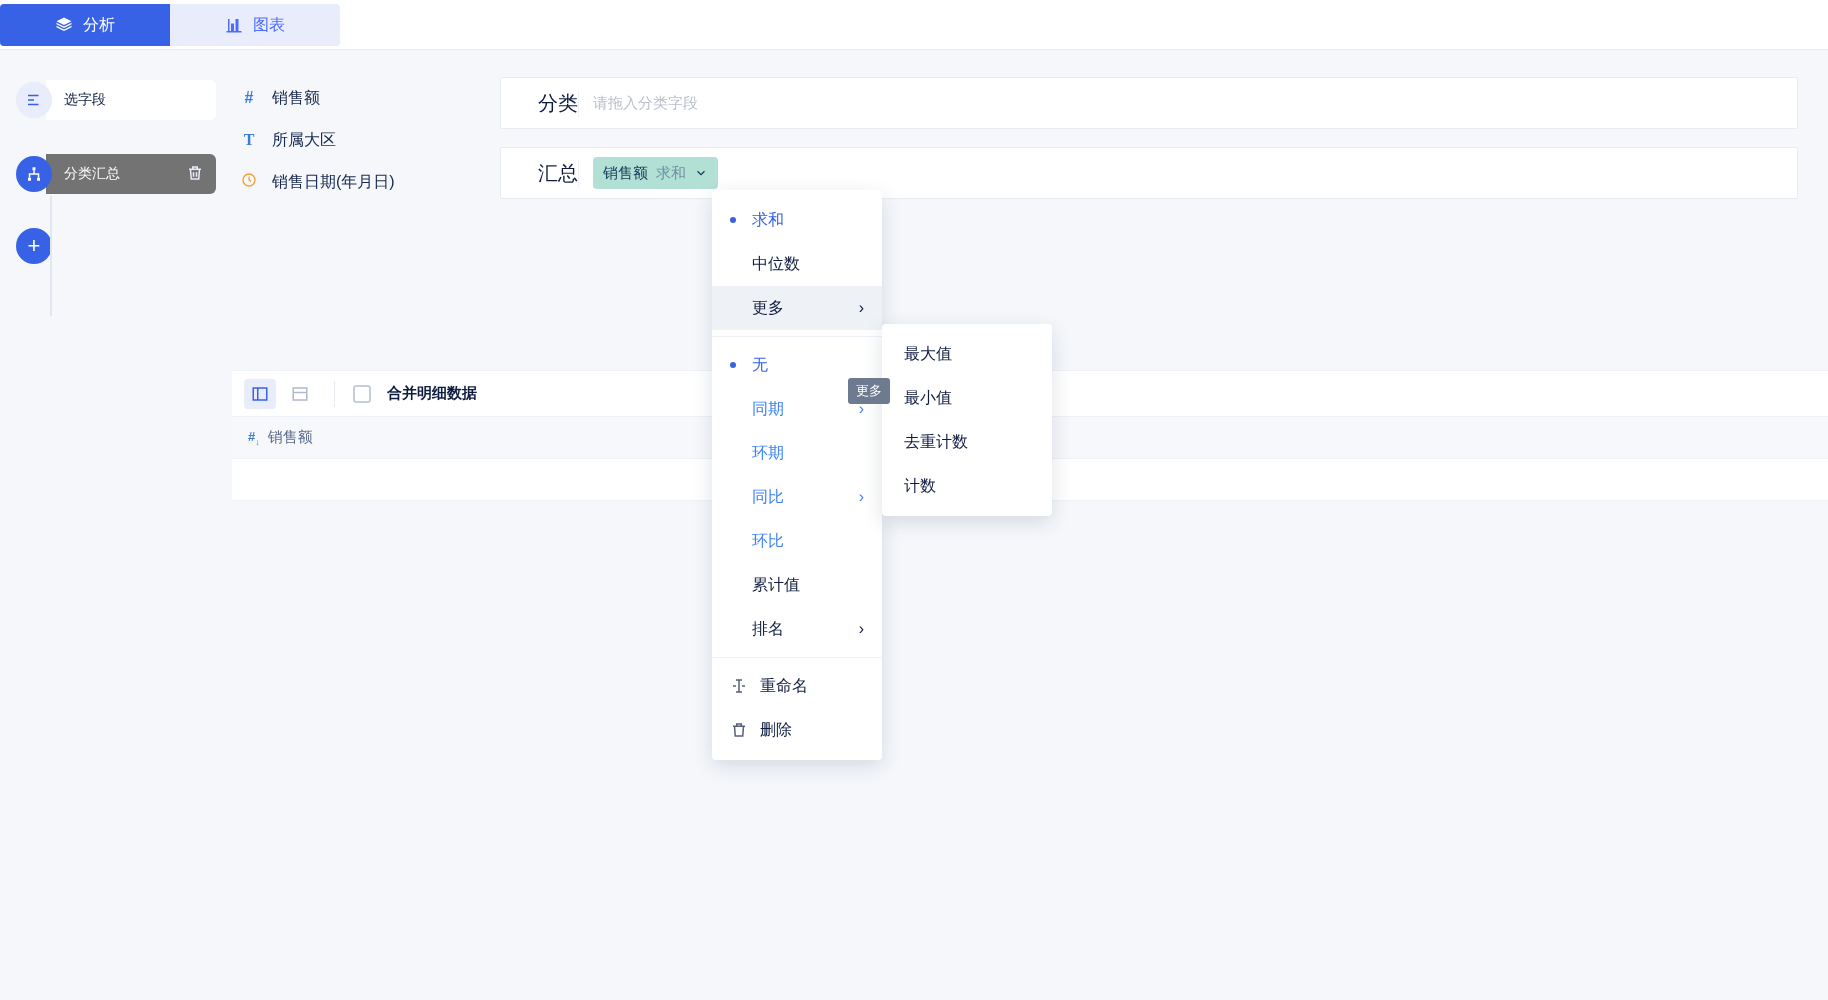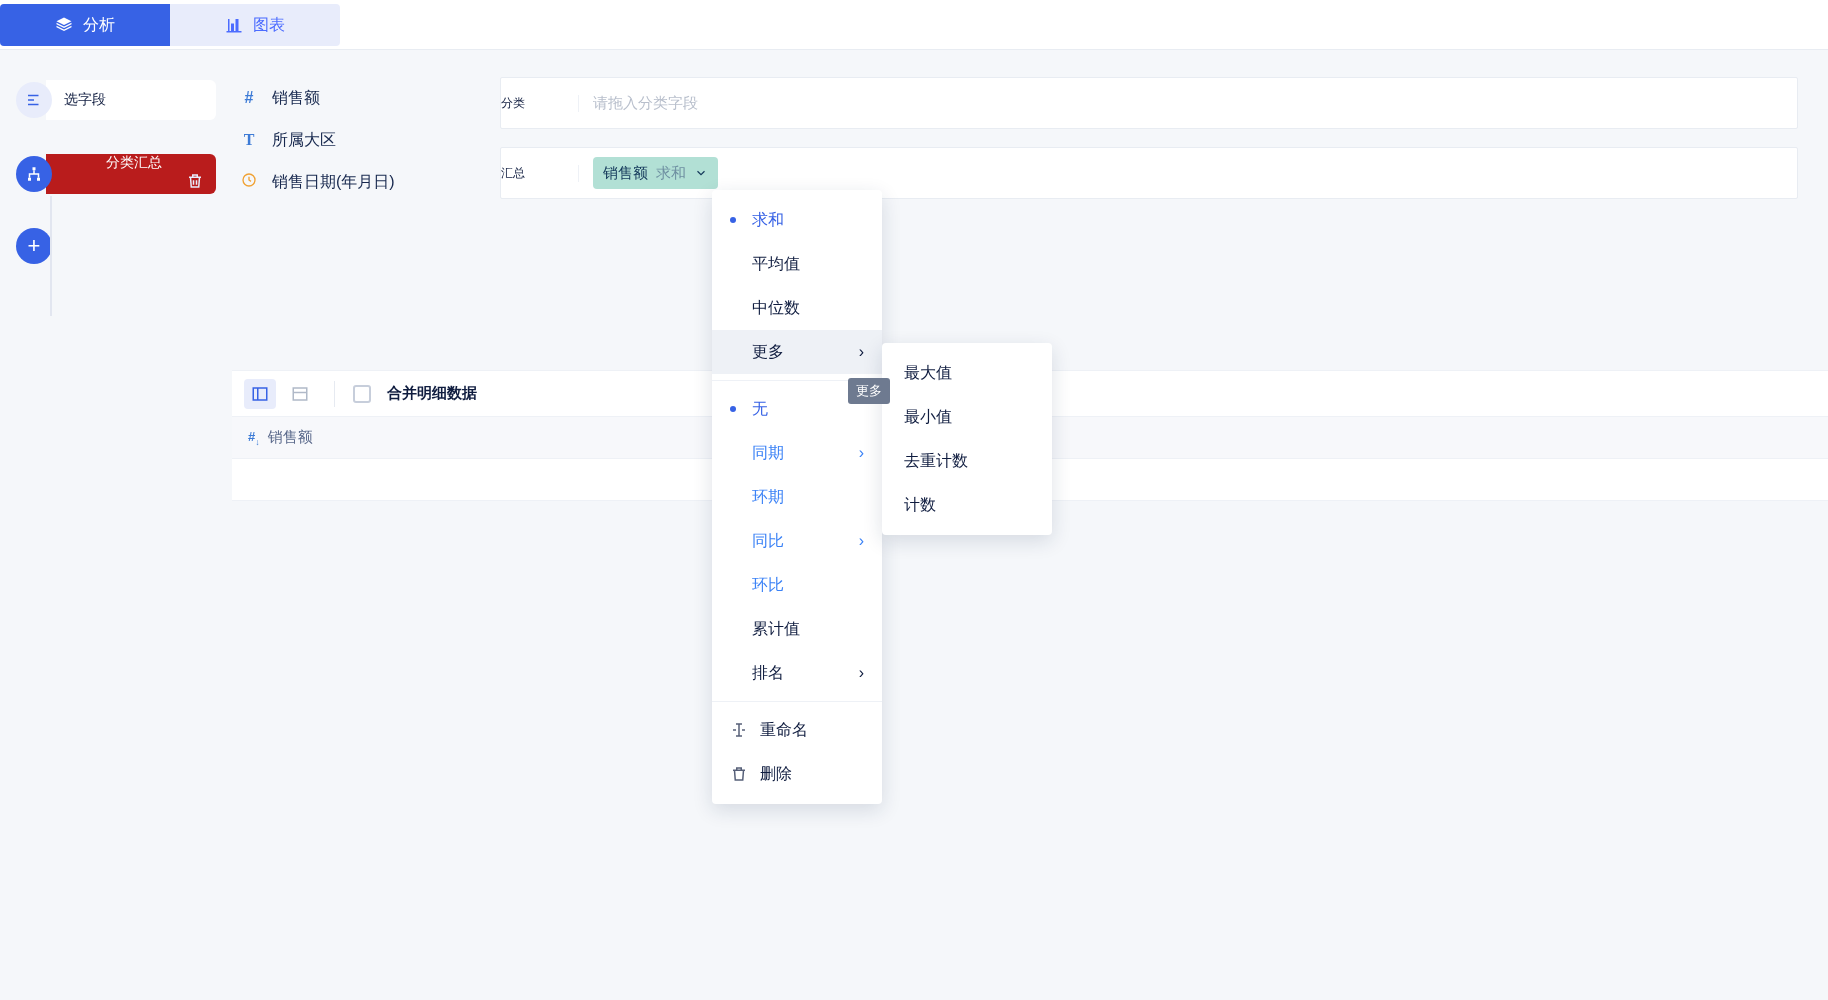--- a/index.html
+++ b/index.html
@@ -75,21 +75,21 @@
     display:flex;
     align-items:center;
     padding:0 12px 0 18px;
     margin-left:-6px;
     border-radius: 0 6px 6px 0;
     background:#fff;
     color:#0f1c3f;
     font-size:14px;
   }
   .step.active .circle { background:#3762e5; color:#fff; }
-  .step.active .pill   { background:#b91c1c; color:#fff;flex-direction:column; }
+  .step.active .pill   { background:#737373; color:#fff; }
   .step.active .trash  { margin-left:auto; color:#e8ecfb; }
   .step .trash svg { width:18px; height:18px; }
   .rail-line {
     position:absolute;
     left: 34px;
     top: 116px;
     width: 2px;
     height: 120px;
     background: #e2e6f0;
     z-index:0;
@@ -130,23 +130,23 @@
     display:flex;
     align-items:center;
     background:#fff;
     border:1px solid #e8ecf2;
     border-radius:2px;
     height:52px;
     margin-bottom:18px;
   }
   .zone .zlabel {
     width:78px;
-    text-align:left;
+    text-align:right;
     color:#0f1c3f;
-    font-size:12px;
+    font-size:20px;
     border-right:1px solid #eef1f6;
   }
   .zone .zbody {
     flex:1; padding:0 14px;
     display:flex;align-items:center;gap:8px;
   }
   .placeholder { color:#b8bfcc; }
   .chip {
     background:#b2e0d5;
     color:#14385a;
@@ -204,21 +204,21 @@
   
   .menu {
     position:absolute;
     background:#fff;
     box-shadow:0 6px 20px rgba(20,40,80,0.14);
     border-radius:4px;
     padding:8px 0;
     min-width:170px;
   }
   .menu1 { left:712px; top:190px; width:170px; }
-  .menu2 { left:882px; top:343px; width:126px;font-family:Liberation Mono, monospace; }
+  .menu2 { left:882px; top:324px; width:126px;font-family:Liberation Mono, monospace; }
   .mitem {
     display:flex;align-items:center;
     height:44px;
     padding:0 18px 0 40px;
     position:relative;
     cursor:pointer;
     color:#0f1c3f;
     font-size:16px;
   }
   .mitem.hov { background:#eef1f6; }
@@ -362,23 +362,20 @@
     <span>销售额</span>
   </div>
   <div class="tabrow"></div>
 </div>
 
 <div class="menu menu1">
   <div class="mitem sel">
       <span>求和</span>
     </div>
   <div class="mitem">
-      <span>平均值</span>
-    </div>
-  <div class="mitem">
       <span>中位数</span>
     </div>
   <div class="mitem hov">
     <span>更多</span>
     <span class="arrow">›</span>
   </div>
   <div class="msep"></div>
   <div class="mitem sel">
       <span>无</span>
     </div>

